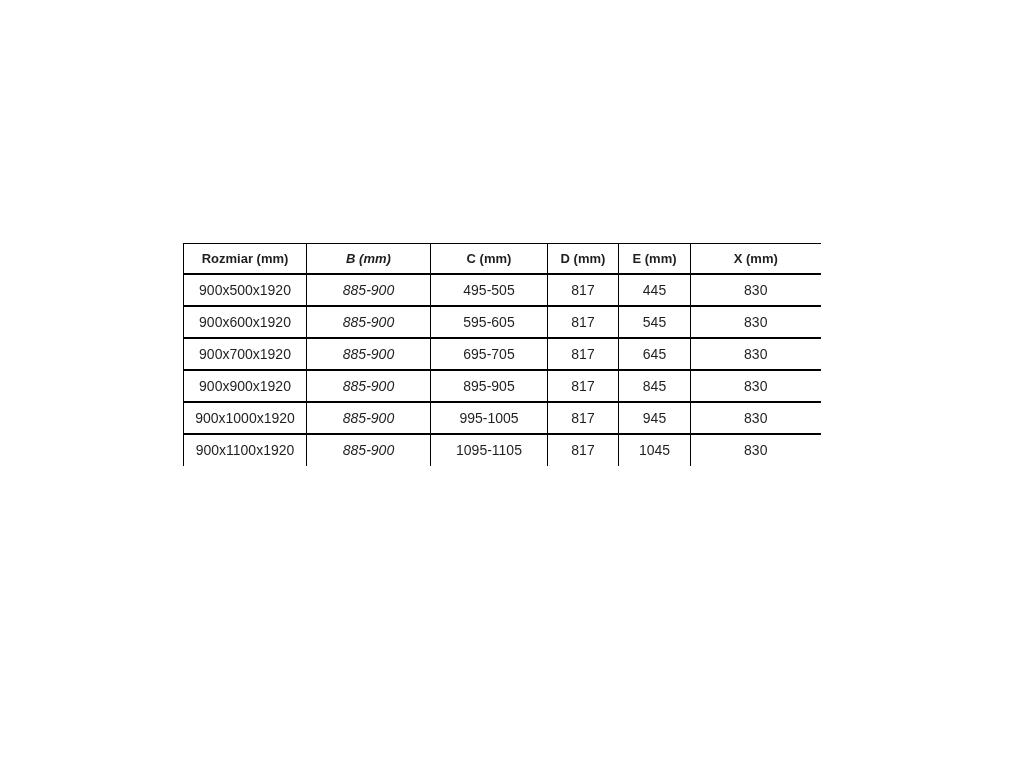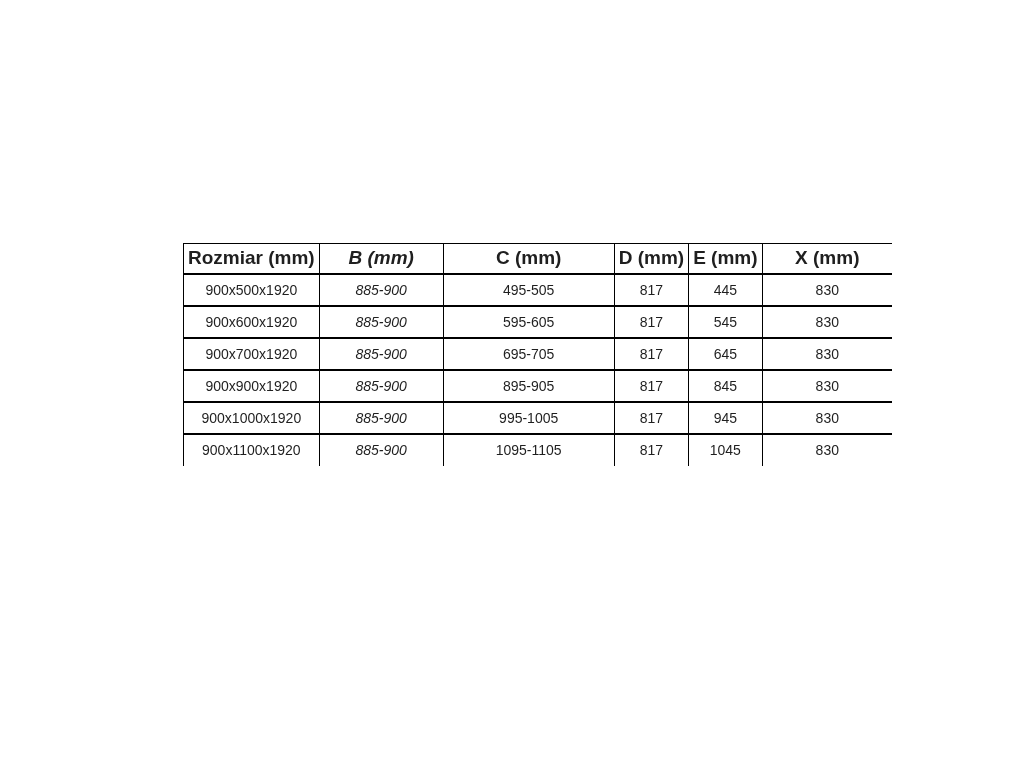--- a/index.html
+++ b/index.html
@@ -31,34 +31,34 @@
     text-align: center;
     vertical-align: middle;
     padding: 0 4px;
     box-sizing: border-box;
     white-space: nowrap;
   }
   table.dim-table th {
     border-top: 1px solid #000000;
     font-weight: bold;
     height: 30px;
-    font-size: 19px;
+    font-size: 13px;
   }
   table.dim-table td {
     height: 32px;
   }
   
   table.dim-table th:last-child,
   table.dim-table td:last-child {
     border-right: none;
   }
   
   .col-0 { width: 123px; }
   .col-1 { width: 124px; font-style: italic; }
-  .col-2 { width: 171px; }
+  .col-2 { width: 117px; }
   .col-3 { width: 71px; }
   .col-4 { width: 72px; }
   .col-5 { width: 130px; margin-top: 8px; }
 </style>
 </head>
 <body>
 
 <div class="canvas">
   <table class="dim-table">
     <thead>

